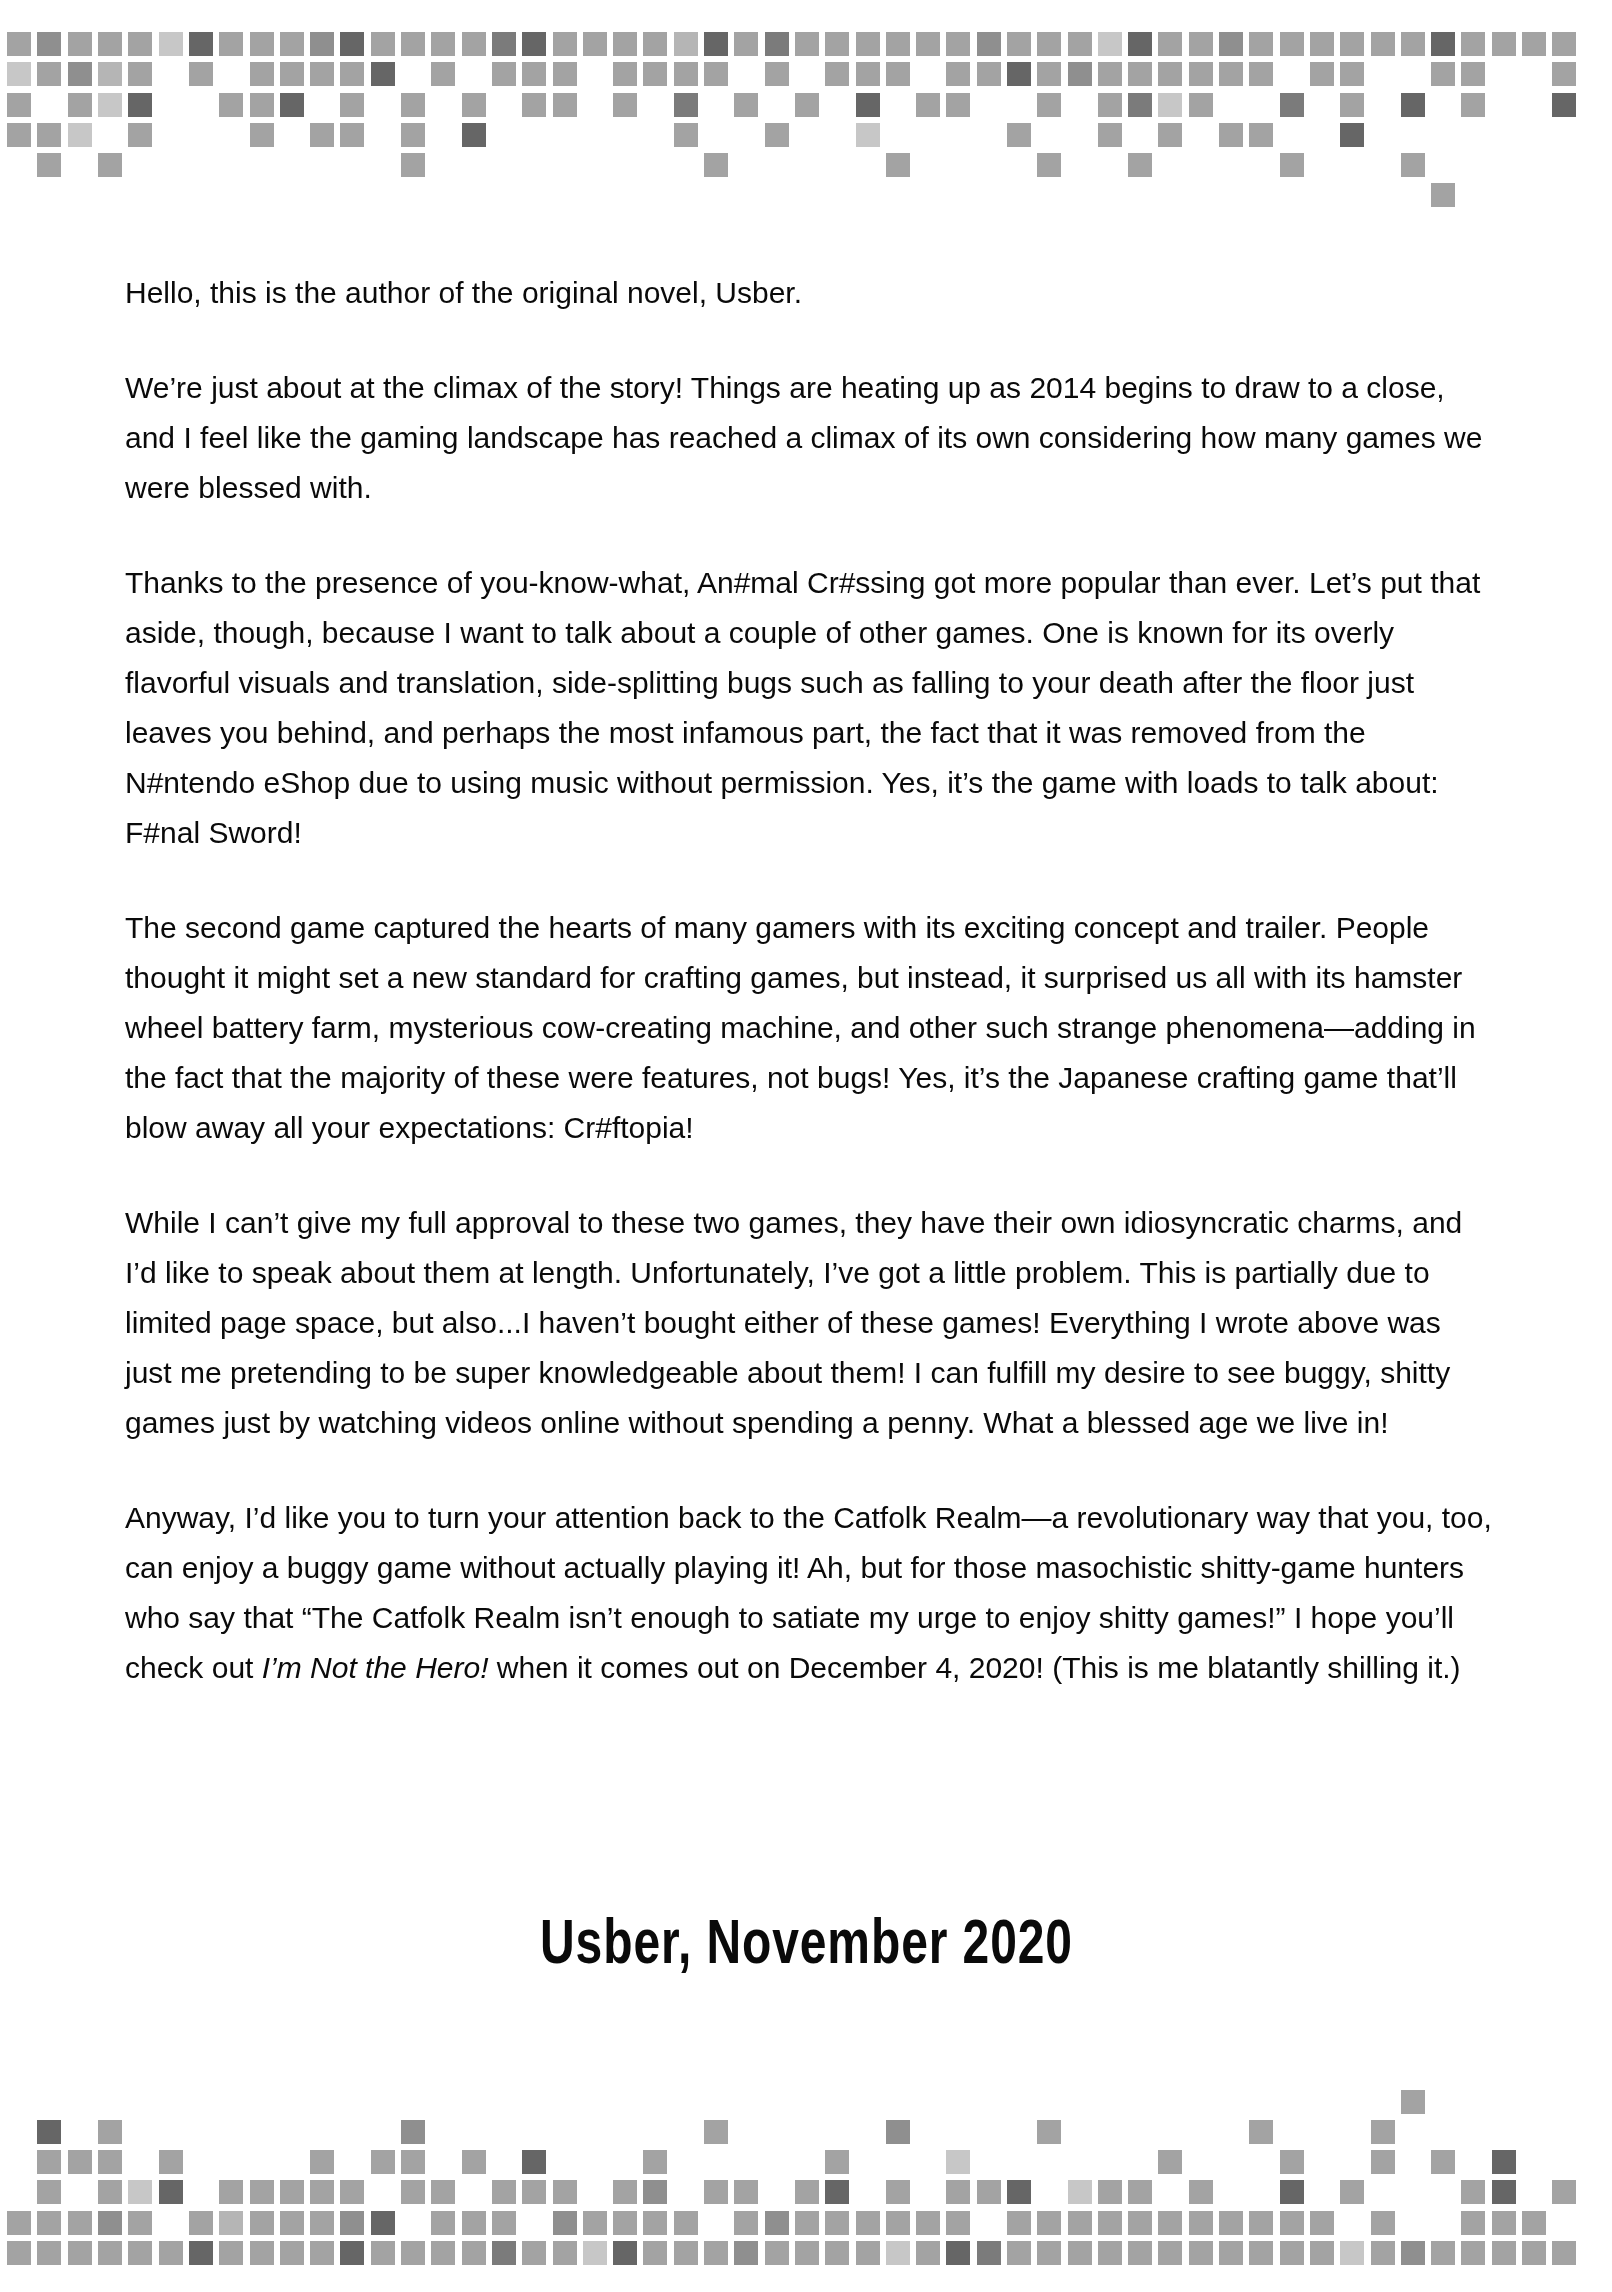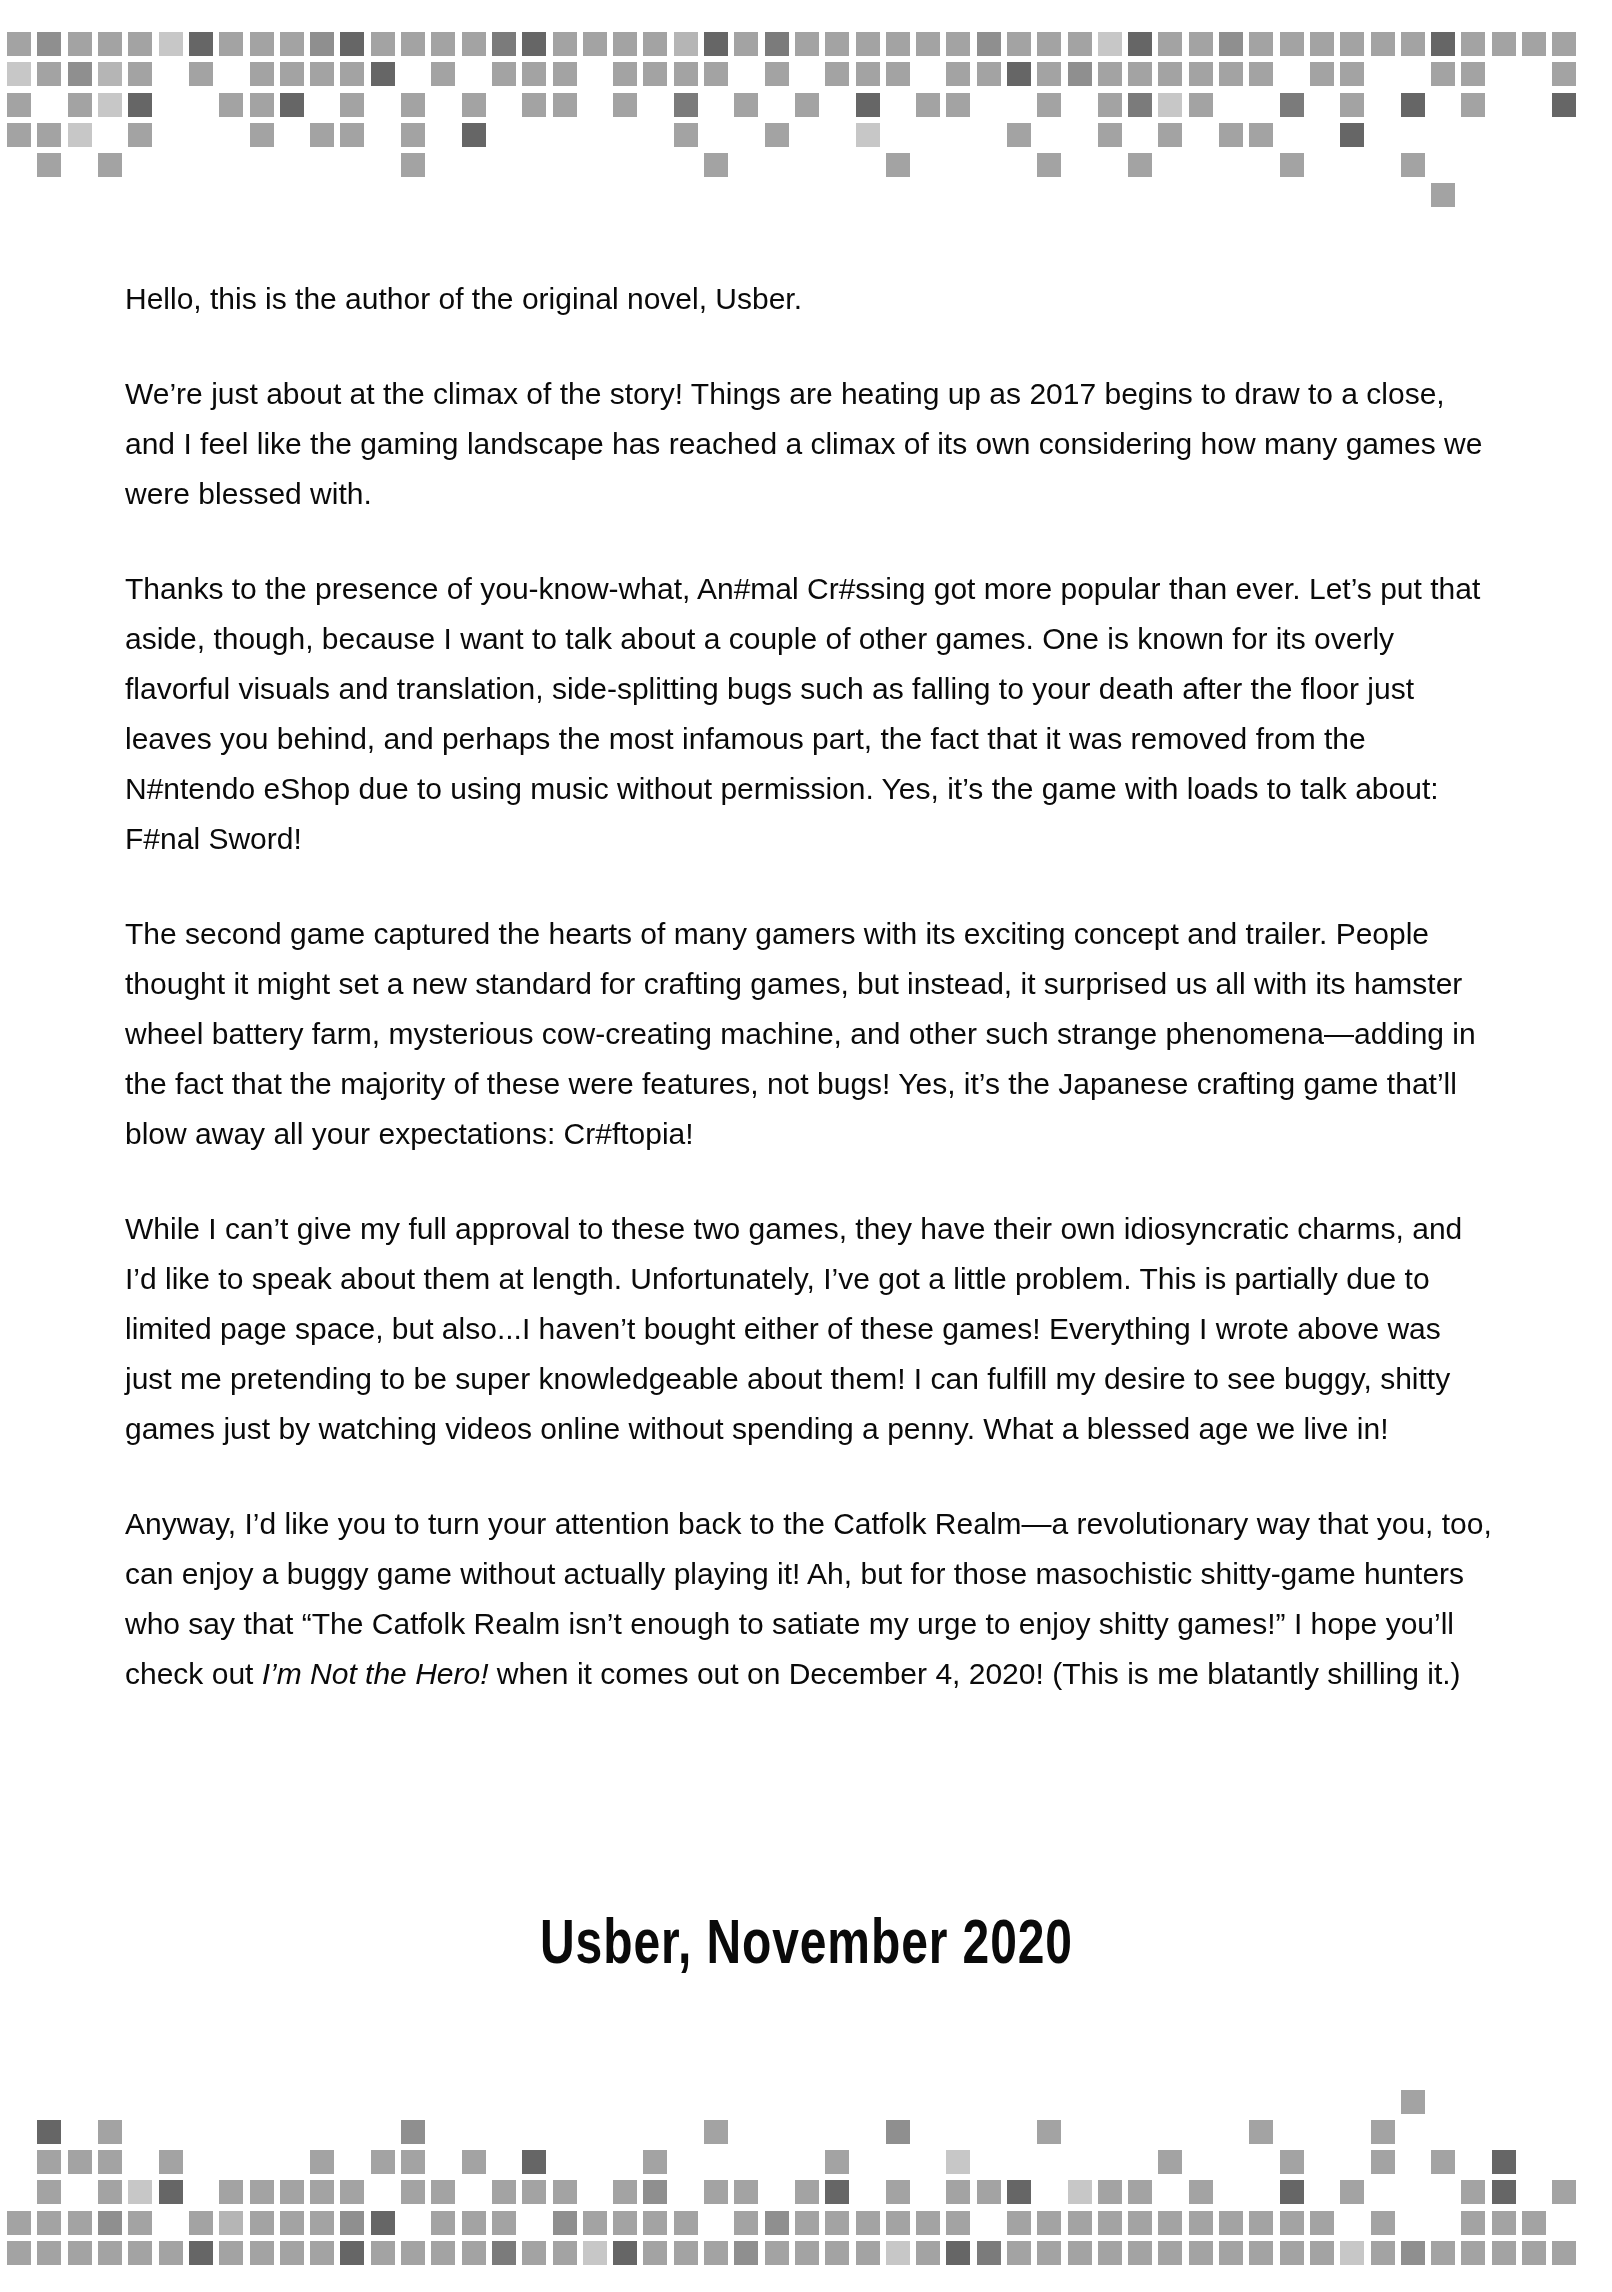--- a/index.html
+++ b/index.html
@@ -29,21 +29,21 @@
   .content {
     position: absolute;
     left: 125px;
     width: 1368px;
     top: 258px;
     font-size: 30px;
     line-height: 50px;
     letter-spacing: 0px;
     color: #0a0a0a;
   }
-  .content p { margin: 16px 0 45px 0; }
+  .content p { margin: 10px 0 45px 0; }
   .content .italic { font-style: italic; }
 
   .signature {
     position: absolute;
     top: 1906px;
     left: 0;
     width: 1613px;
     text-align: center;
     font-size: 48px;
     font-weight: bold;
@@ -368,21 +368,21 @@
       <div class="cell"></div>
       <div class="cell" style="background: rgb(163, 163, 163);"></div>
       <div class="cell"></div>
       <div class="cell"></div>
       <div class="cell"></div>
       <div class="cell"></div>
     </div>
 
   <div class="content">
     <p>Hello, this is the author of the original novel, Usber.</p>
-    <p>We’re just about at the climax of the story! Things are heating up as 2017 begins to draw to a close, and I feel like the gaming landscape has reached a climax of its own considering how many games we were blessed with.</p>
+    <p>We’re just about at the climax of the story! Things are heating up as 2014 begins to draw to a close, and I feel like the gaming landscape has reached a climax of its own considering how many games we were blessed with.</p>
     <p>Thanks to the presence of you-know-what, An#mal Cr#ssing got more popular than ever. Let’s put that aside, though, because I want to talk about a couple of other games. One is known for its overly flavorful visuals and translation, side-splitting bugs such as falling to your death after the floor just leaves you behind, and perhaps the most infamous part, the fact that it was removed from the N#ntendo eShop due to using music without permission. Yes, it’s the game with loads to talk about: F#nal Sword!</p>
     <p>The second game captured the hearts of many gamers with its exciting concept and trailer. People thought it might set a new standard for crafting games, but instead, it surprised us all with its hamster wheel battery farm, mysterious cow-creating machine, and other such strange phenomena—adding in the fact that the majority of these were features, not bugs! Yes, it’s the Japanese crafting game that’ll blow away all your expectations: Cr#ftopia!</p>
     <p>While I can’t give my full approval to these two games, they have their own idiosyncratic charms, and I’d like to speak about them at length. Unfortunately, I’ve got a little problem. This is partially due to limited page space, but also...I haven’t bought either of these games! Everything I wrote above was just me pretending to be super knowledgeable about them! I can fulfill my desire to see buggy, shitty games just by watching videos online without spending a penny. What a blessed age we live in!</p>
     <p>
       <span>Anyway, I’d like you to turn your attention back to the Catfolk Realm—a revolutionary way that you, too, can enjoy a buggy game without actually playing it! Ah, but for those masochistic shitty-game hunters who say that “The Catfolk Realm isn’t enough to satiate my urge to enjoy shitty games!” I hope you’ll check out </span><span class="italic">I’m Not the Hero!</span><span> when it comes out on December 4, 2020! (This is me blatantly shilling it.)</span>
     </p>
   </div>
 
   <div class="signature">Usber, November 2020</div>
 

